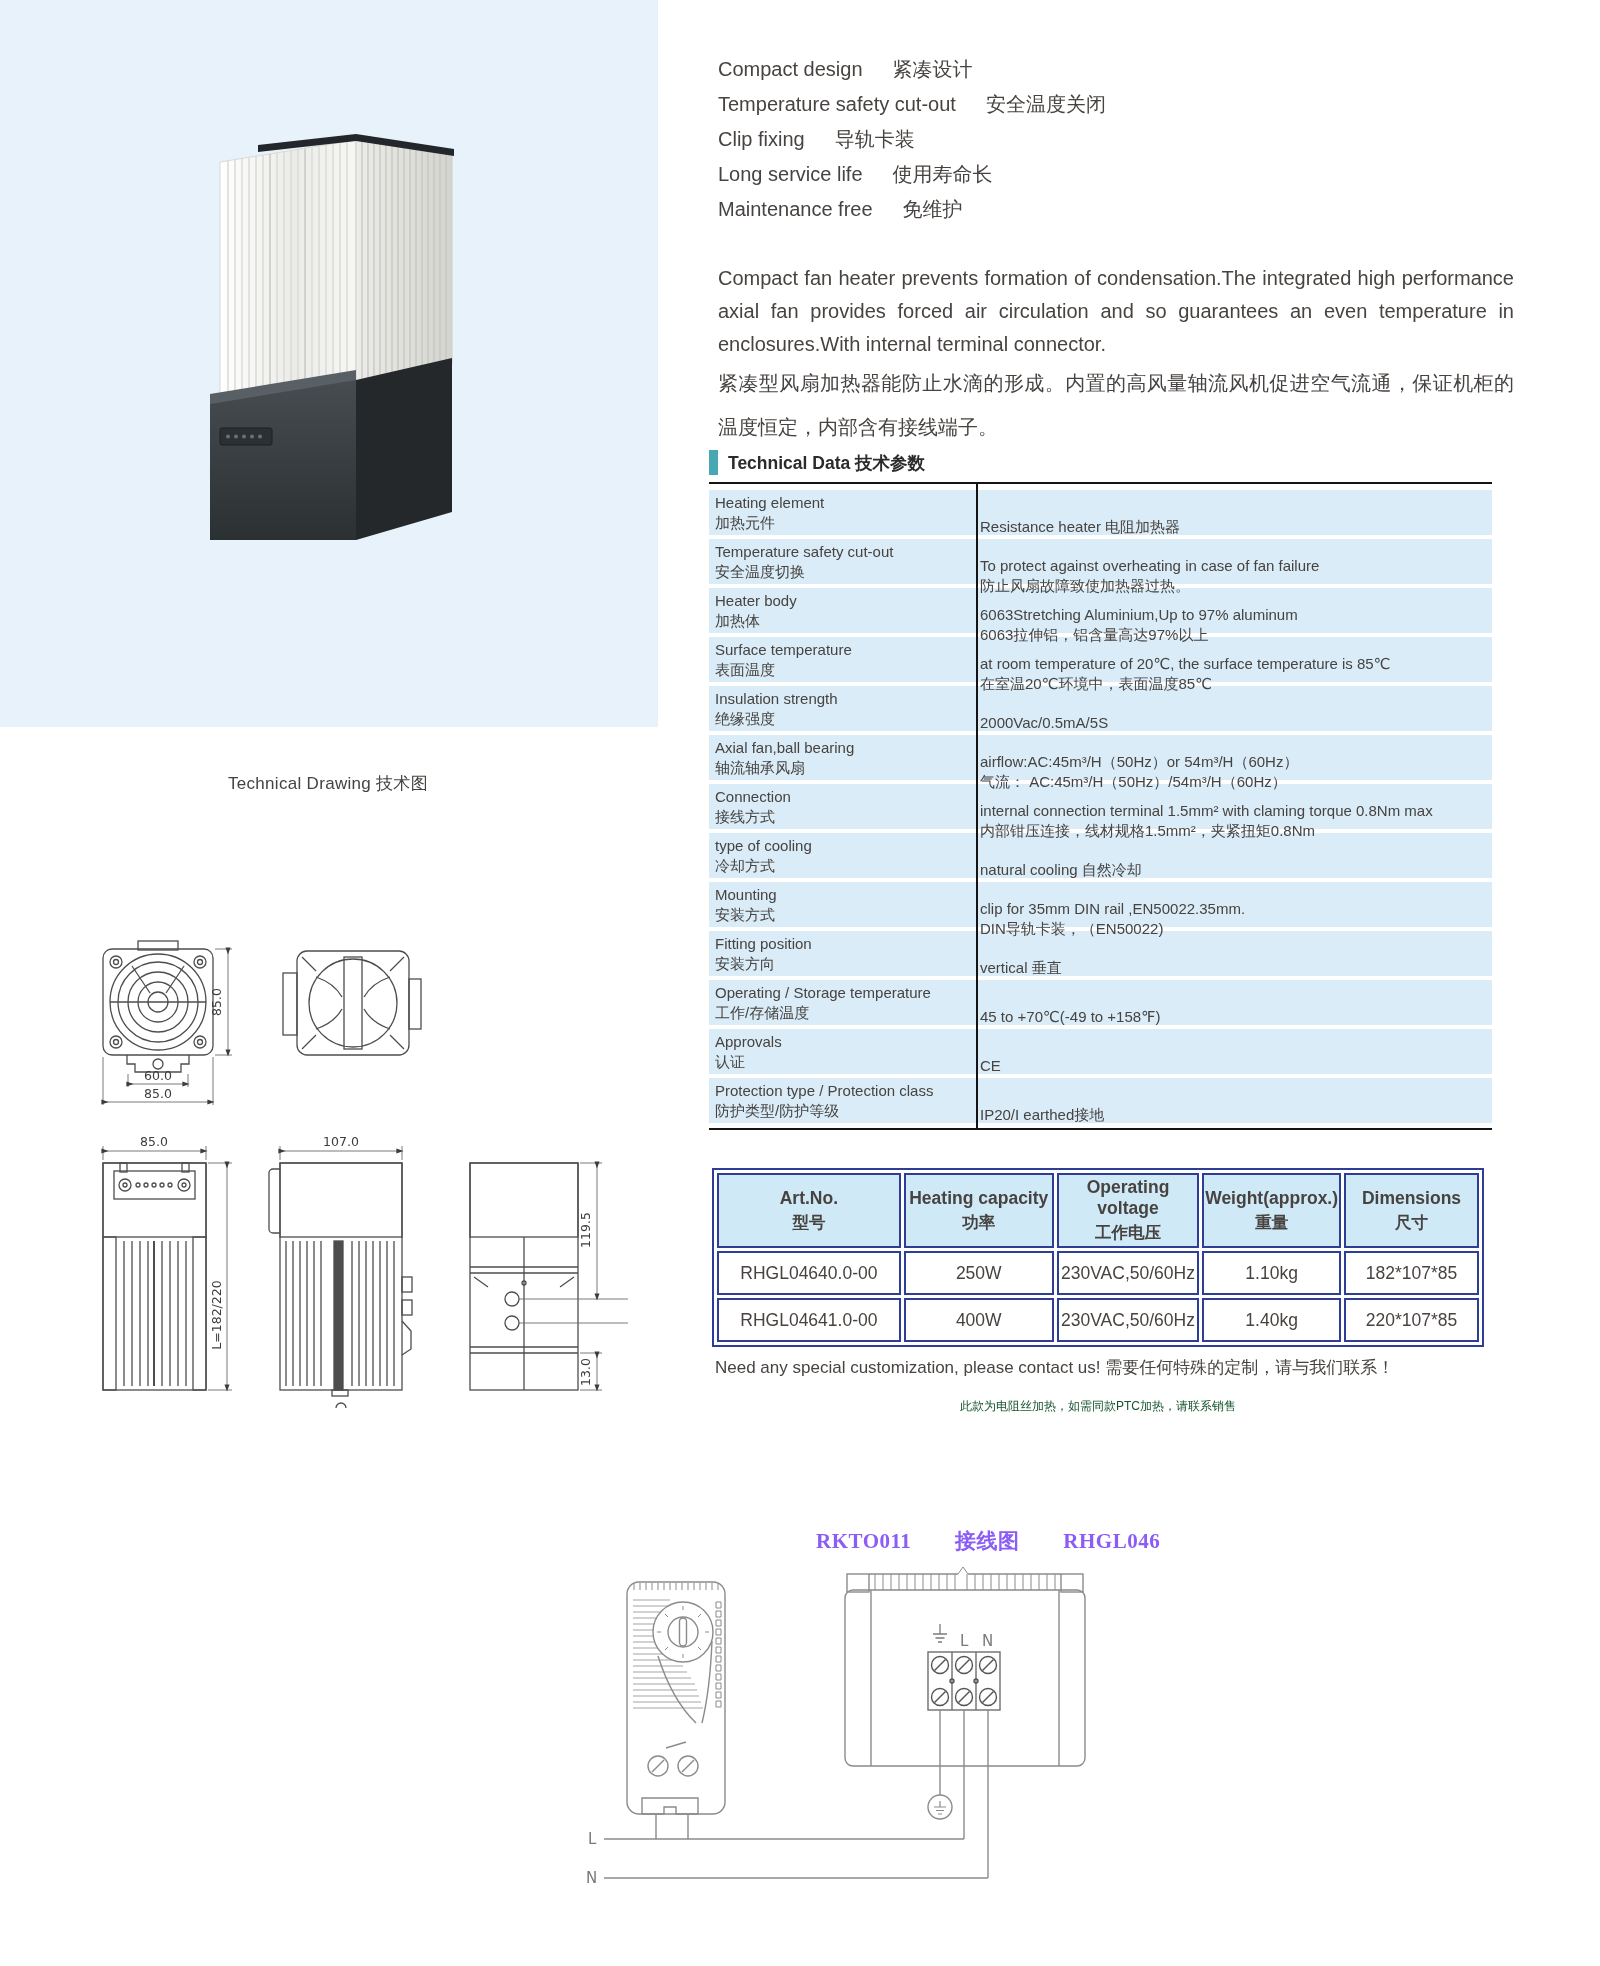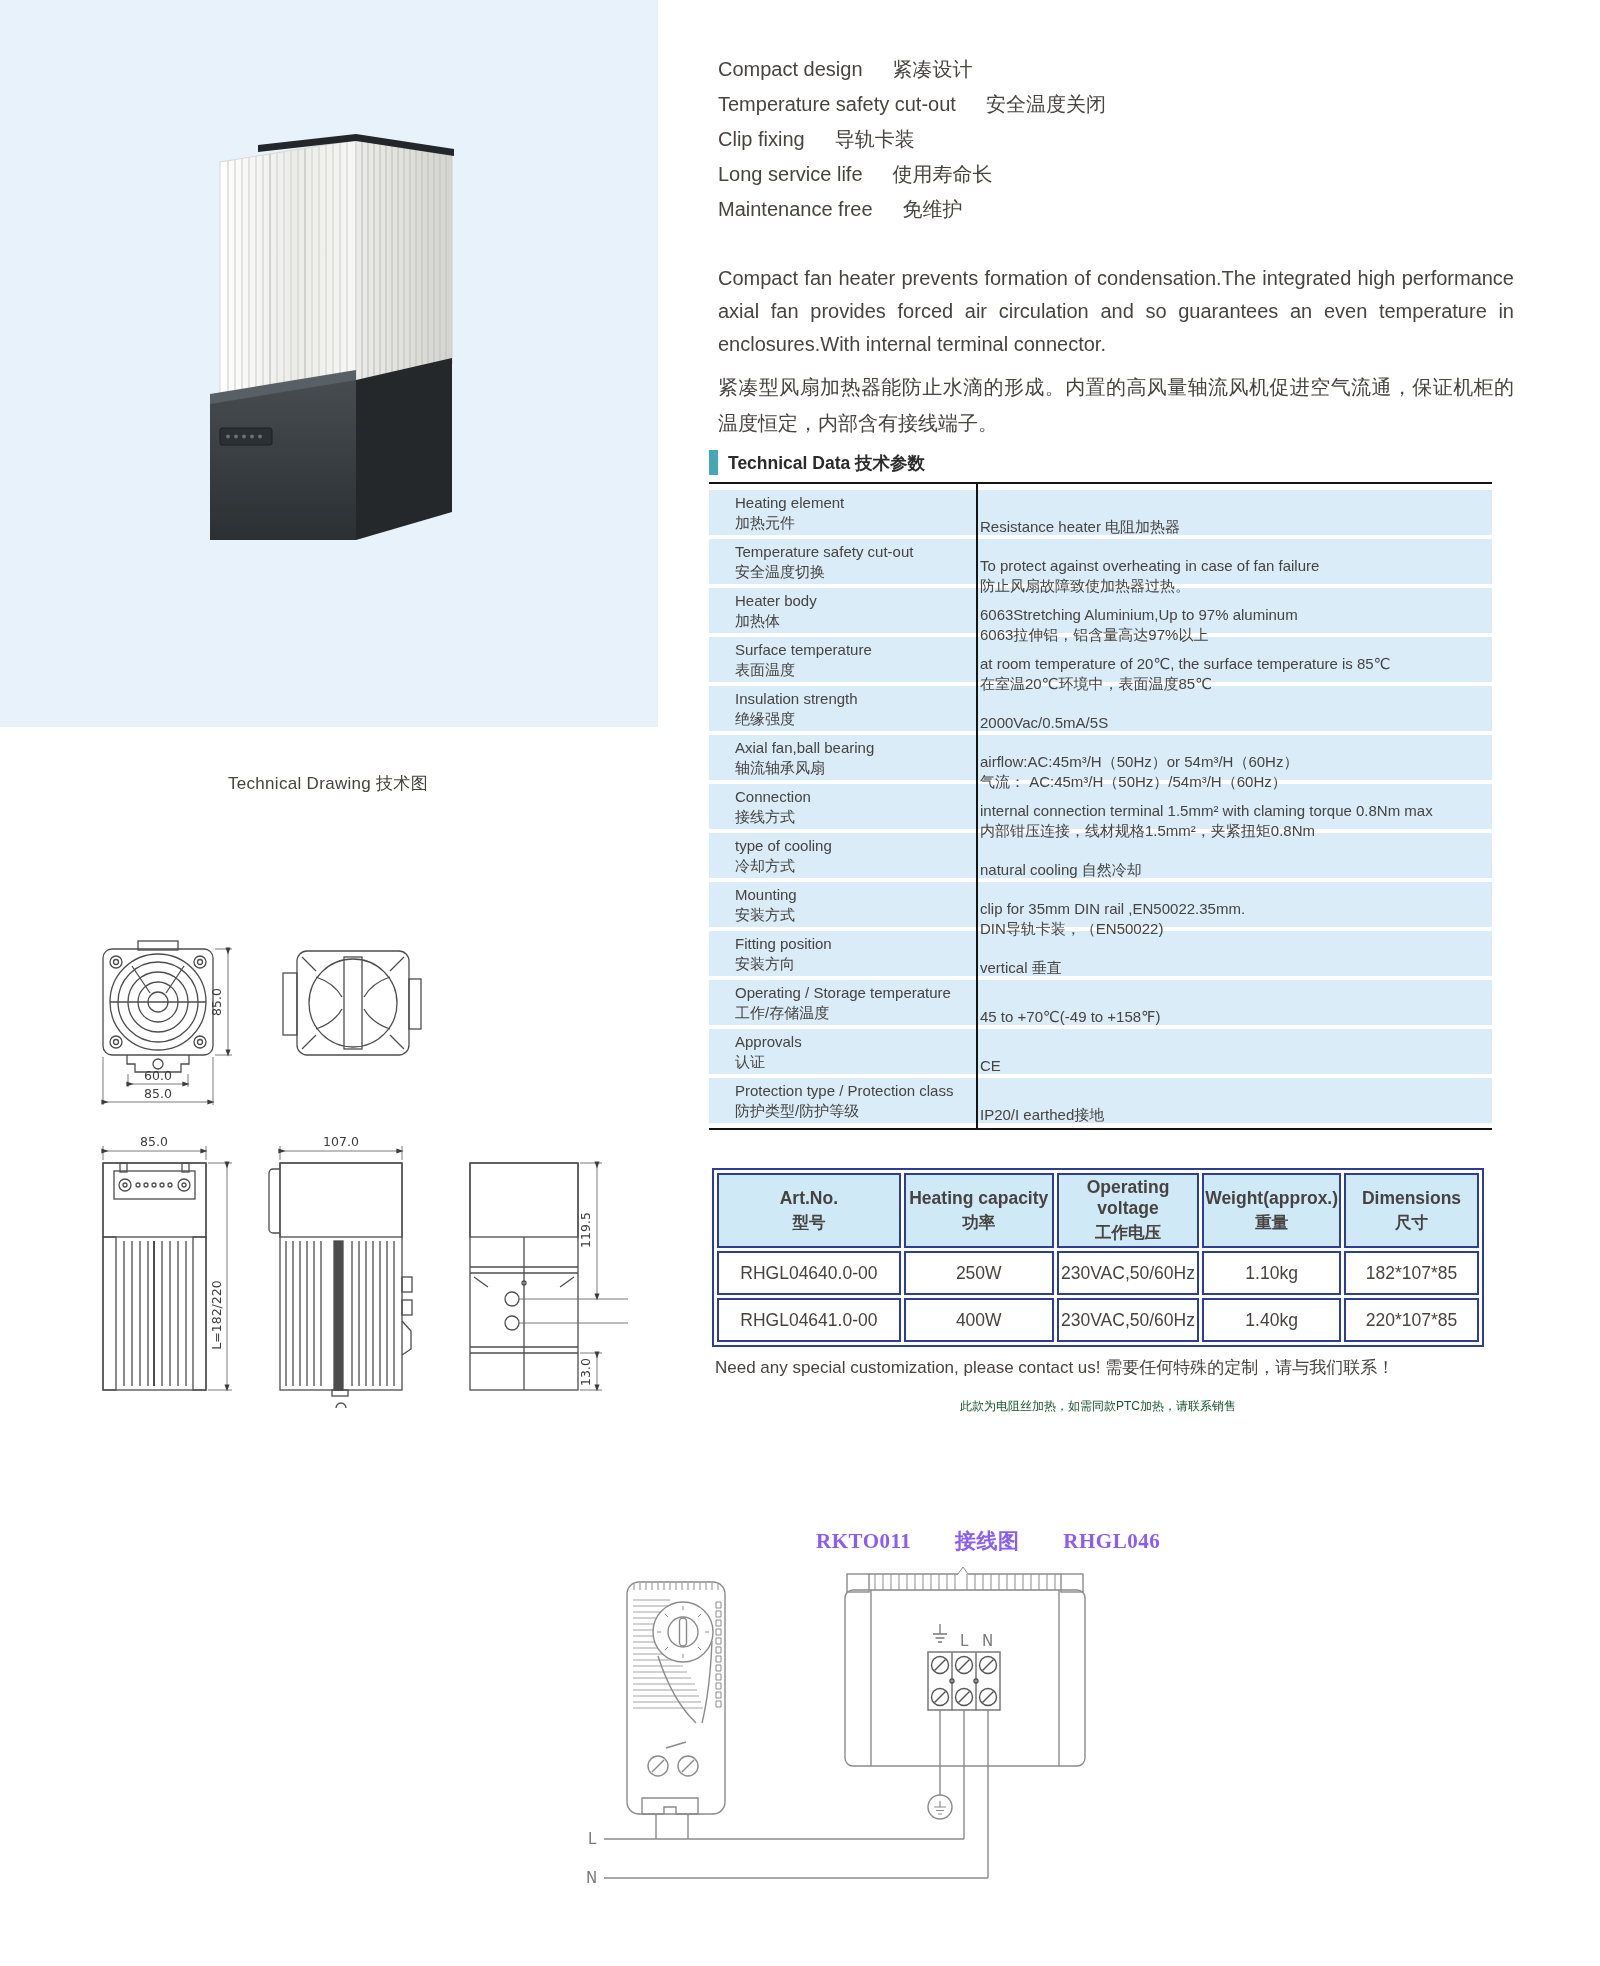--- a/index.html
+++ b/index.html
@@ -15,34 +15,34 @@
 
   
   .features{left:718px;top:52px;}
   .feature-row{height:35px;line-height:35px;font-size:20px;white-space:nowrap;}
   .feat-en{color:#474340;}
   .feat-cn{margin-left:30px;color:#474340;}
 
   
   .description{left:718px;top:262px;width:796px;font-size:20px;color:#474340;}
   .desc-en{line-height:33px;text-align:justify;}
-  .desc-cn{line-height:36px;margin-top:8px;text-align:justify;}
+  .desc-cn{line-height:44px;margin-top:2px;text-align:justify;font-family:Liberation Mono, monospace;}
 
   
   .tech-header{left:709px;top:450px;width:783px;border-bottom:2.5px solid #141414;
                padding-bottom:7px;display:flex;align-items:center;}
   .tech-accent{width:9px;height:25px;background:#45a8b2;margin-right:10px;}
   .tech-title{font-size:17.5px;font-weight:bold;color:#2b2b2b;}
 
   .tech-table{left:709px;top:490px;width:783px;border-bottom:2.5px solid #141414;}
   .tech-table .vdivider{position:absolute;left:267px;top:-8px;bottom:0;width:2px;background:#141414;}
   .trow{display:flex;height:45px;margin-bottom:4px;background:#d9ecf8;}
   .trow:last-child{margin-bottom:5px;}
   .tcell{display:flex;flex-direction:column;justify-content:center;font-size:15px;line-height:20px;}
-  .tlabel{width:267px;padding-left:26px;box-sizing:border-box;white-space:nowrap;}
+  .tlabel{width:267px;padding-left:6px;box-sizing:border-box;white-space:nowrap;}
   .tvalue{flex:1;padding-left:4px;box-sizing:border-box;white-space:nowrap;margin-top:28px;}
 
   
   .drawings-svg{left:80px;top:915px;}
   .dim-text{font-size:12.5px;fill:#3c3c3c;font-family:"DejaVu Sans",sans-serif;}
 
   
   .product-table{left:712px;top:1168px;border-collapse:separate;border-spacing:3px;
                  border:2px solid #2e3d96;table-layout:fixed;width:772px;background:#fff;}
   .product-table th{border:2px solid #2e3d96;background:#cfe9f6;font-weight:bold;

